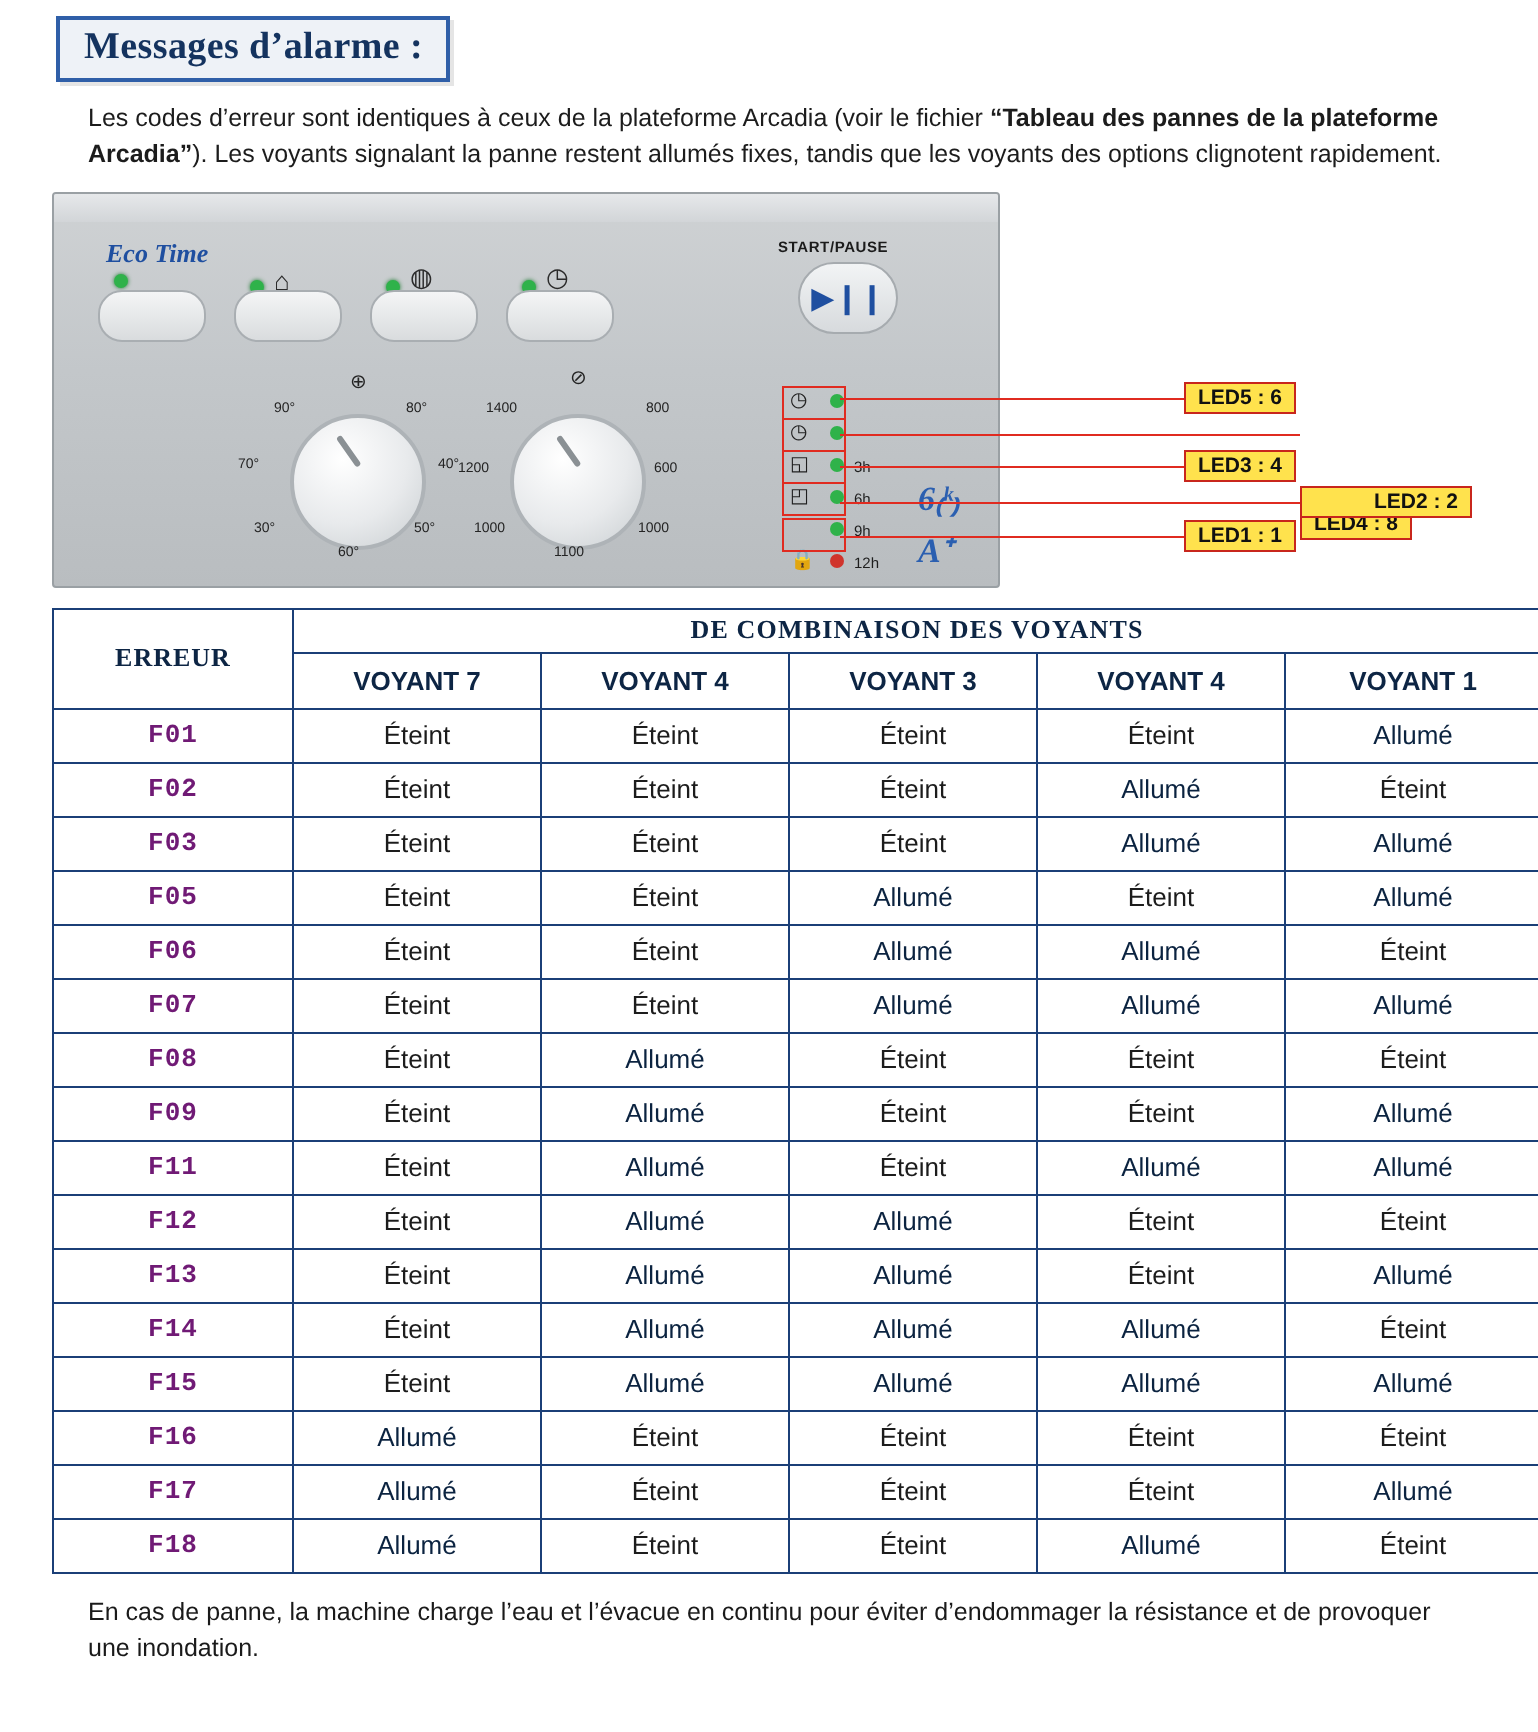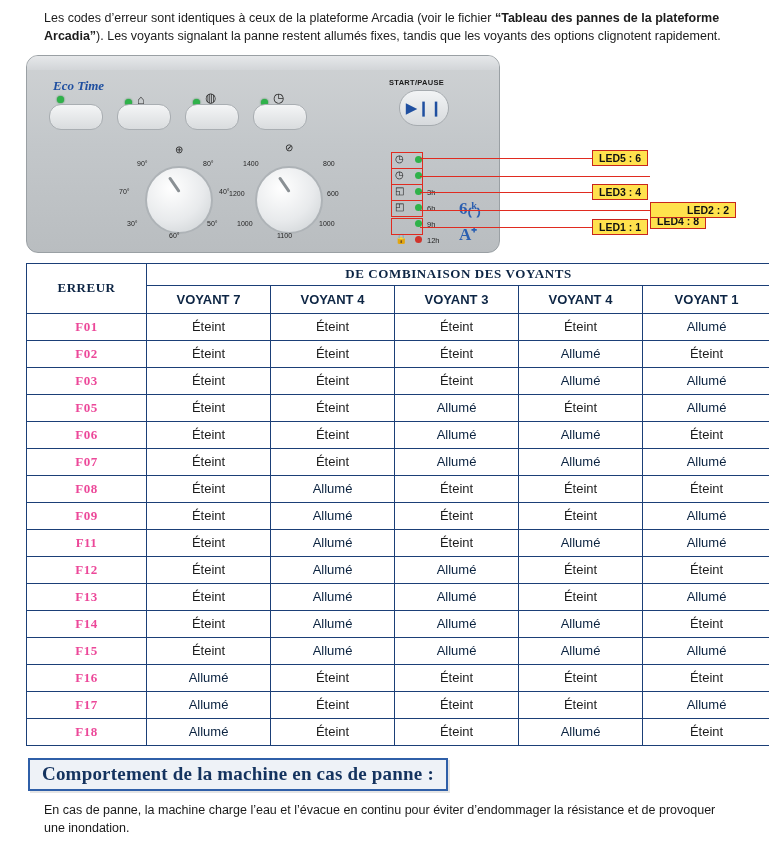--- a/index.html
+++ b/index.html
@@ -58,21 +58,21 @@
     width: 744px;
     height: 196px;
   }
   .panel-img {
     position: absolute;
     left: 0; top: 0;
     width: 472px;
     height: 196px;
     background: linear-gradient(180deg,#cfd2d4 0%, #c3c7ca 45%, #b9bdc0 100%);
     border: 1px solid #9aa0a4;
-    border-radius: 12px;
+    border-radius: 2px;
     overflow: hidden;
   }
   .panel-img:after {
     content: "";
     position: absolute;
     left: 0; right: 0; top: 0;
     height: 14px;
     background: linear-gradient(180deg,#e6e8ea, #d2d5d8);
   }
   .eco-logo {
@@ -204,20 +204,21 @@
   }
   .leader {
     position: absolute;
     height: 1px;
     background: #e02b20;
   }
   .big-sym {
     position: absolute;
     color: #2b5fb0;
     font-family: "Liberation Serif", serif;
+    font-style: italic;
     font-weight: bold;
   }
 
   
   table.errtab {
     border-collapse: collapse;
     margin: 12px 0 0 12px;
     width: 744px;
     table-layout: fixed;
   }
@@ -248,22 +249,22 @@
   th.voy-head {
     background: #2fa7dd;
     color: #0d2544;
     font-family: "Liberation Sans", sans-serif;
     font-weight: bold;
     font-size: 13.5px;
     height: 22px;
   }
   td.code {
     background: #2fa7dd;
-    color: #ec4899;
-    font-family: Liberation Serif, serif;
+    color: #701a75;
+    font-family: Liberation Mono, monospace;
     font-weight: bold;
     font-size: 17px;
     letter-spacing: .5px;
   }
   td.state {
     color: #1c1c1c;
     font-size: 12.5px;
     height: 21px;
   }
   td.on {
@@ -277,20 +278,23 @@
     line-height: 1.45;
     margin: 10px 22px 0 30px;
   }
 </style>
 </head>
 <body>
 
 <div class="page">
 
   
+  <div class="heading-bar">
+    <span class="heading-text">Messages d’alarme :</span>
+  </div>
 
   
   <div class="para">
     <span>Les codes d’erreur sont identiques à ceux de la plateforme Arcadia (voir le fichier </span><b>“Tableau des pannes de la plateforme Arcadia”</b><span>).  Les voyants signalant la panne restent allumés fixes, tandis que les voyants des options clignotent rapidement.</span>
   </div>
 
   
   <div class="panel-photo">
 
     <div class="panel-img">
@@ -541,19 +545,16 @@
           <td class="state on">Allumé</td>
           <td class="state">Éteint</td>
           <td class="state">Éteint</td>
           <td class="state on">Allumé</td>
           <td class="state">Éteint</td>
         </tr>
       </tbody>
   </table>
 
   
-  <div class="heading-bar" style="margin-top:12px;">
-    <span class="heading-text">Comportement de la machine en cas de panne :</span>
-  </div>
 
   <div class="bottom-para">En cas de panne, la machine charge l’eau et l’évacue en continu pour éviter d’endommager la résistance et de provoquer une inondation.</div>
 
 </div>
 
 </body></html>

